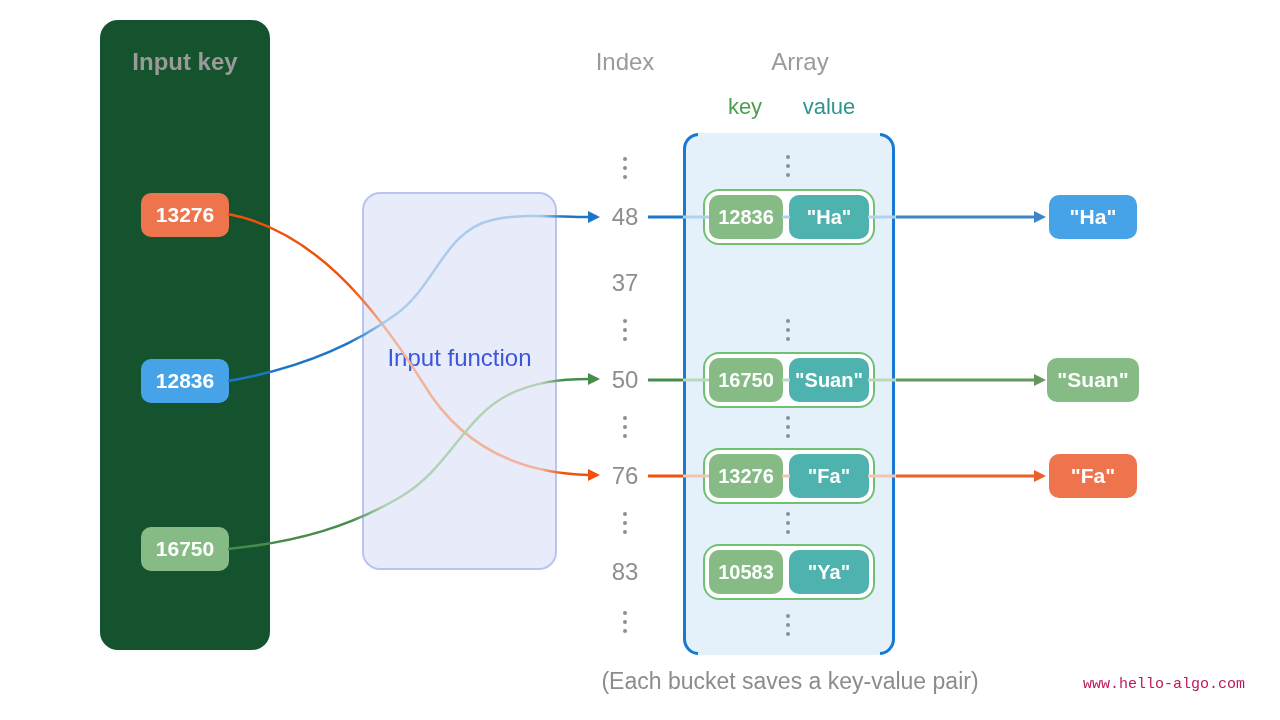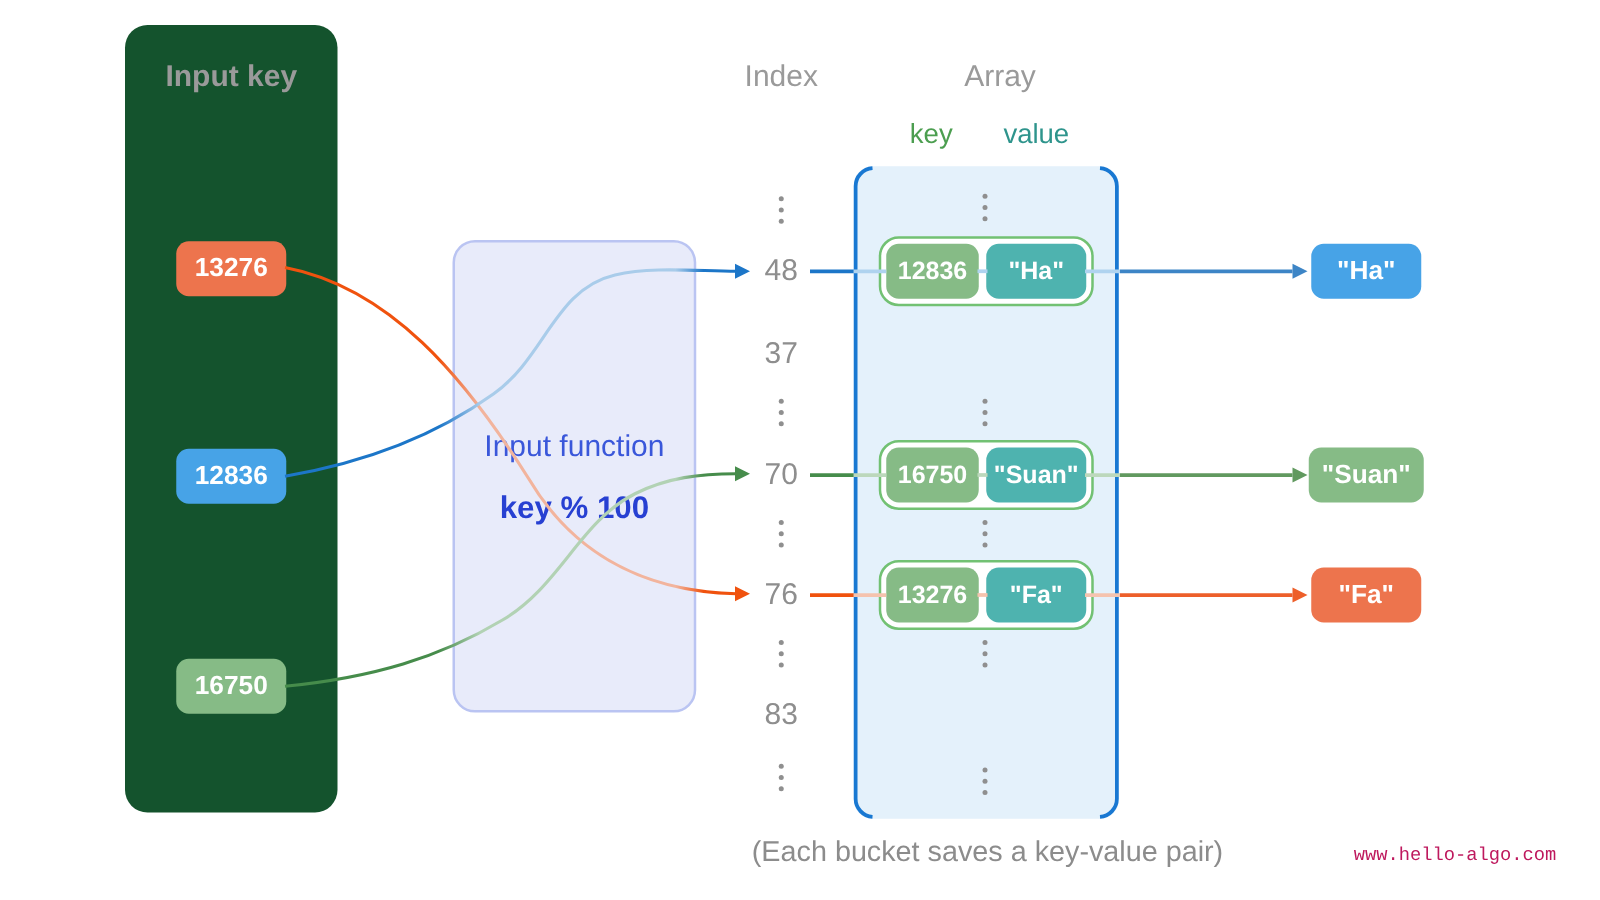--- a/index.html
+++ b/index.html
@@ -58,30 +58,29 @@
 
   <div class="panel" style="left:100px;top:20px;width:170px;height:630px;">
     <div class="panel-title">Input key</div>
   </div>
   <div class="chip c-orange" style="left:141px;top:193px;">13276</div>
   <div class="chip c-blue" style="left:141px;top:359px;">12836</div>
   <div class="chip c-green" style="left:141px;top:527px;">16750</div>
 
   <div class="hash-box"></div>
   <div class="hash-title">Input function</div>
-  <div class="hash-formula">key % 100</div>
 
   <div class="col-header" style="left:575px;top:48px;width:100px;">Index</div>
   <div class="col-header" style="left:740px;top:48px;width:120px;">Array</div>
   <div class="sub-label" style="left:705px;top:94px;color:#4C9E50;">key</div>
   <div class="sub-label" style="left:789px;top:94px;color:#2E948C;">value</div>
 
   <div class="idx" style="top:202px;">48</div>
   <div class="idx" style="top:268px;">37</div>
-  <div class="idx" style="top:365px;">70</div>
+  <div class="idx" style="top:365px;">50</div>
   <div class="idx" style="top:461px;">76</div>
   <div class="idx" style="top:557px;">83</div>
 
   <div class="vdots" style="left:623px;top:157px;">
       <div class="dot"></div>
       <div class="dot"></div>
       <div class="dot"></div>
     </div>
   <div class="vdots" style="left:623px;top:319px;">
       <div class="dot"></div>
@@ -136,20 +135,24 @@
     <span class="pill key">12836</span>
     <span class="pill val">"Ha"</span>
   </div>
   <div class="bucket" style="top:352px;">
     <span class="pill key">16750</span>
     <span class="pill val">"Suan"</span>
   </div>
   <div class="bucket" style="top:448px;">
     <span class="pill key">13276</span>
     <span class="pill val">"Fa"</span>
+  </div>
+  <div class="bucket" style="top:544px;">
+    <span class="pill key">10583</span>
+    <span class="pill val">"Ya"</span>
   </div>
 
   <div class="chip c-blue" style="left:1049px;top:195px;">"Ha"</div>
   <div class="chip c-green" style="left:1047px;top:358px;width:92px;">"Suan"</div>
   <div class="chip c-orange" style="left:1049px;top:454px;">"Fa"</div>
 
   <div class="caption">(Each bucket saves a key-value pair)</div>
   <div class="watermark">www.hello-algo.com</div>
 
   <svg class="overlay" viewBox="0 0 1280 720">

